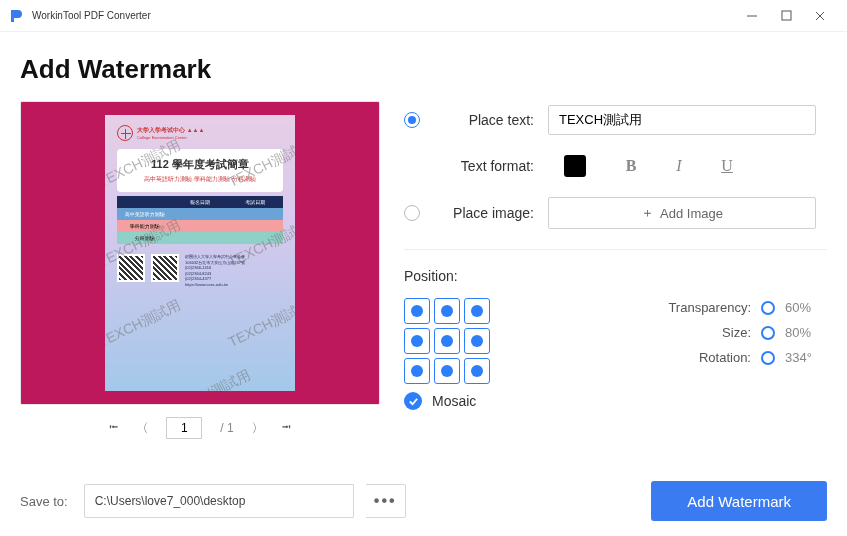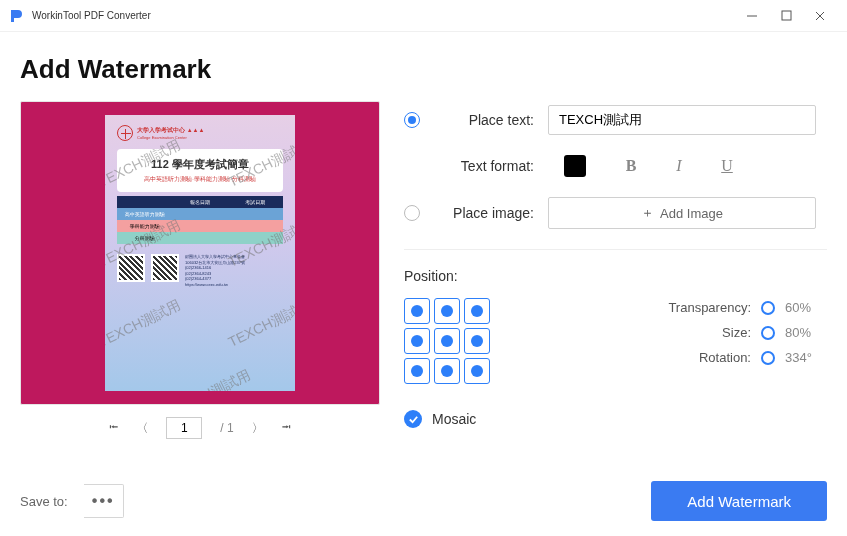--- a/index.html
+++ b/index.html
@@ -53,21 +53,21 @@
 .pos-title { font-size:14px; color:#333; margin-bottom:14px; }
 .pos-row { display:flex; gap:30px; }
 .posgrid { display:grid; grid-template-columns:repeat(3,26px); grid-template-rows:repeat(3,26px); gap:4px; }
 .posdot { border:1px solid #2d7ff9; border-radius:3px; display:flex; align-items:center; justify-content:center; cursor:pointer; }
 .posdot::after { content:""; width:12px; height:12px; border-radius:50%; background:#2d7ff9; }
 .sliders { flex:1; display:flex; flex-direction:column; gap:10px; padding-top:2px; }
 .srow { display:flex; align-items:center; justify-content:flex-end; gap:10px; }
 .srow .slabel { font-size:13px; color:#555; }
 .srow .oc { width:14px; height:14px; border:2px solid #2d7ff9; border-radius:50%; }
 .srow .sval { font-size:13px; color:#888; width:42px; text-align:left; }
-.mosaic-row { display:flex; align-items:center; gap:10px; margin-top:26px; }
+.mosaic-row { display:flex; align-items:center; gap:10px; margin-top:8px; }
 .chk { width:18px; height:18px; border-radius:50%; background:#2d7ff9; display:flex; align-items:center; justify-content:center; }
 .chk svg { width:11px; height:11px; }
 .footer { position:absolute; left:0; right:0; bottom:0; height:70px; display:flex; align-items:center; padding:0 20px; gap:12px; }
 .saveto-lbl { font-size:13px; color:#666; margin-right:4px; }
 .saveto-input { width:270px; height:34px; border:1px solid #d6d6d6; border-radius:2px 0 0 2px; padding:0 10px; font-size:12px; color:#444; }
 .saveto-more { width:40px; height:34px; border:1px solid #d6d6d6; border-left:none; border-radius:0 2px 2px 0; display:flex; align-items:center; justify-content:center; color:#666; cursor:pointer; letter-spacing:2px; font-weight:bold; }
 .spacer { flex:1; }
 .addfile-btn { height:40px; padding:0 28px; border:1px solid #2d7ff9; color:#2d7ff9; border-radius:3px; background:#fff; display:flex; align-items:center; gap:8px; font-size:14px; cursor:pointer; }
 .primary-btn { height:40px; padding:0 36px; background:#3a7bf2; color:#fff; border:none; border-radius:3px; font-size:15px; cursor:pointer; }
 </style>
@@ -230,16 +230,17 @@
             <path d="M2 6l3 3 5-6" stroke="#fff" stroke-width="2" fill="none"></path>
           </svg>
       </div>
       <span style="font-size:14px;color:#333;">Mosaic</span>
     </div>
   </div>
 </div>
 
 <div class="footer">
   <span class="saveto-lbl">Save to:</span>
+  <input class="saveto-input" value="C:\Users\love7_000\desktop" style="">
   <div class="saveto-more">•••</div>
   <div class="spacer"></div>
   <button class="primary-btn">Add Watermark</button>
 </div>
 
 </body></html>

